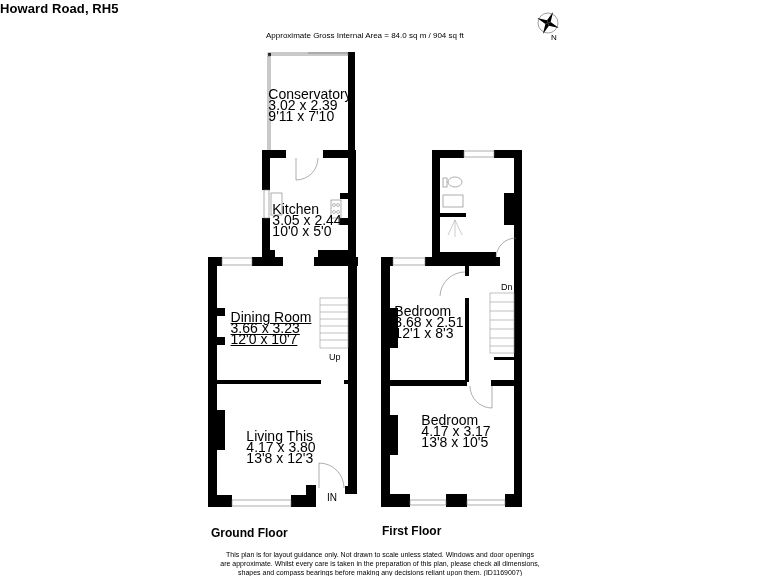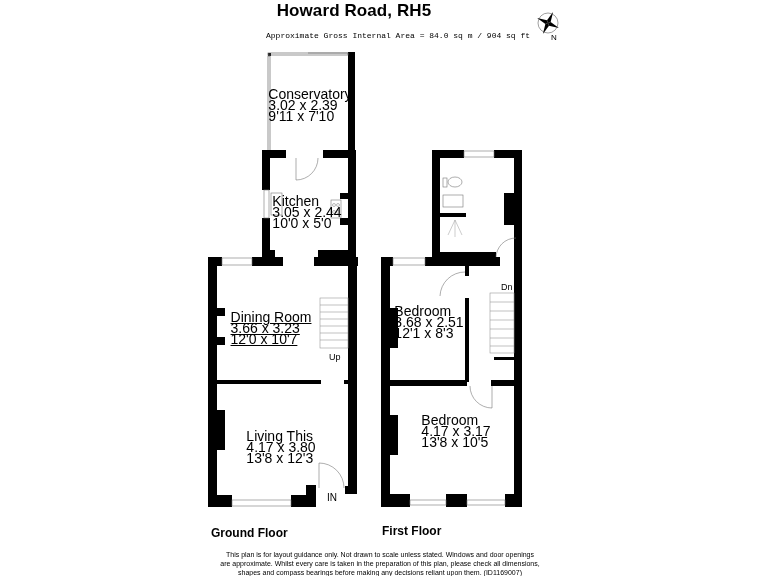--- a/index.html
+++ b/index.html
@@ -1,18 +1,18 @@
 <!DOCTYPE html>
 <html><head>
 <meta charset="utf-8">
 <style>
   html, body { margin:0; padding:0; background:#ffffff; }
   body { width:768px; height:576px; position:relative; overflow:hidden; font-family:"Liberation Sans", sans-serif; color:#000; }
-  .title { position:absolute; left:0; width:708px; top:1px; text-align:center; font-weight:bold; font-size:17px; letter-spacing:0.1px; }
-  .subtitle { position:absolute; left:266px; top:31px; font-size:8px;font-family:Liberation Mono, monospace; }
+  .title { position:absolute; left:0; width:708px; top:1px; text-align:left; font-weight:bold; font-size:13px; letter-spacing:0.1px; }
+  .subtitle { position:absolute; left:266px; top:31px; font-size:8px; }
   .compass { position:absolute; left:534px; top:10px; width:30px; height:36px; }
   .plan { position:absolute; left:0; top:0; width:768px; height:576px; }
   .floor-label { position:absolute; font-weight:bold; font-size:12px; }
   .disclaimer { position:absolute; left:190px; width:380px; top:550px; text-align:center; font-size:7px; line-height:9px; }
   .room-label { position:absolute; text-align:left; font-size:14px; line-height:11px; white-space:nowrap; transform:translateX(-50%); }
   .small-label { position:absolute; font-size:9px; }
 </style>
 </head>
 <body>
 
@@ -148,21 +148,21 @@
     <rect x="410" y="500" width="36" height="5" fill="#fff" stroke="#777" stroke-width="0.6"></rect>
     <rect x="467" y="500" width="38" height="5" fill="#fff" stroke="#777" stroke-width="0.6"></rect>
   </g>
 </svg>
 
 <div class="room-label" style="left:310px;top:89px;">
   <div>Conservatory</div>
   <div>3.02 x 2.39</div>
   <div>9'11 x 7'10</div>
 </div>
-<div class="room-label" style="left:307px;top:196px;">
+<div class="room-label" style="left:307px;top:204px;">
   <div>Kitchen</div>
   <div>3.05 x 2.44</div>
   <div>10'0 x 5'0</div>
 </div>
 <div class="room-label" style="left:271px;top:312px;text-decoration:underline;">
   <div>Dining Room</div>
   <div>3.66 x 3.23</div>
   <div>12'0 x 10'7</div>
 </div>
 <div class="room-label" style="left:281px;top:431px;">

